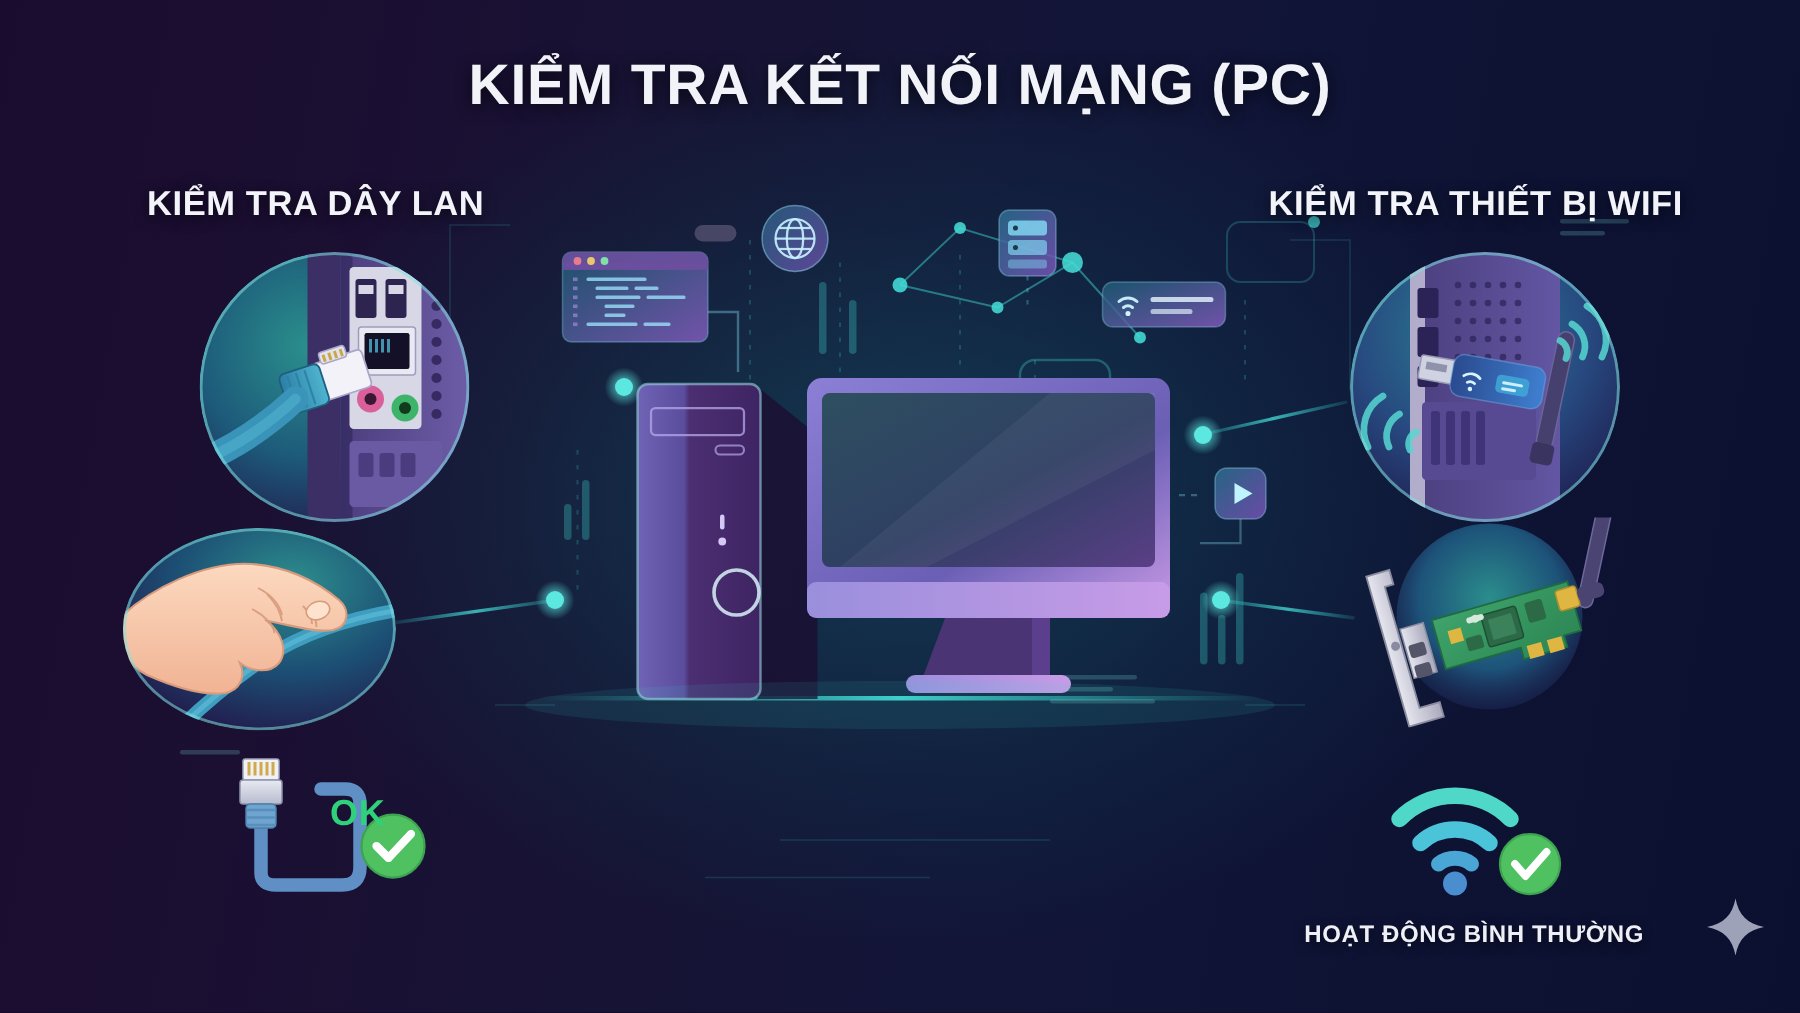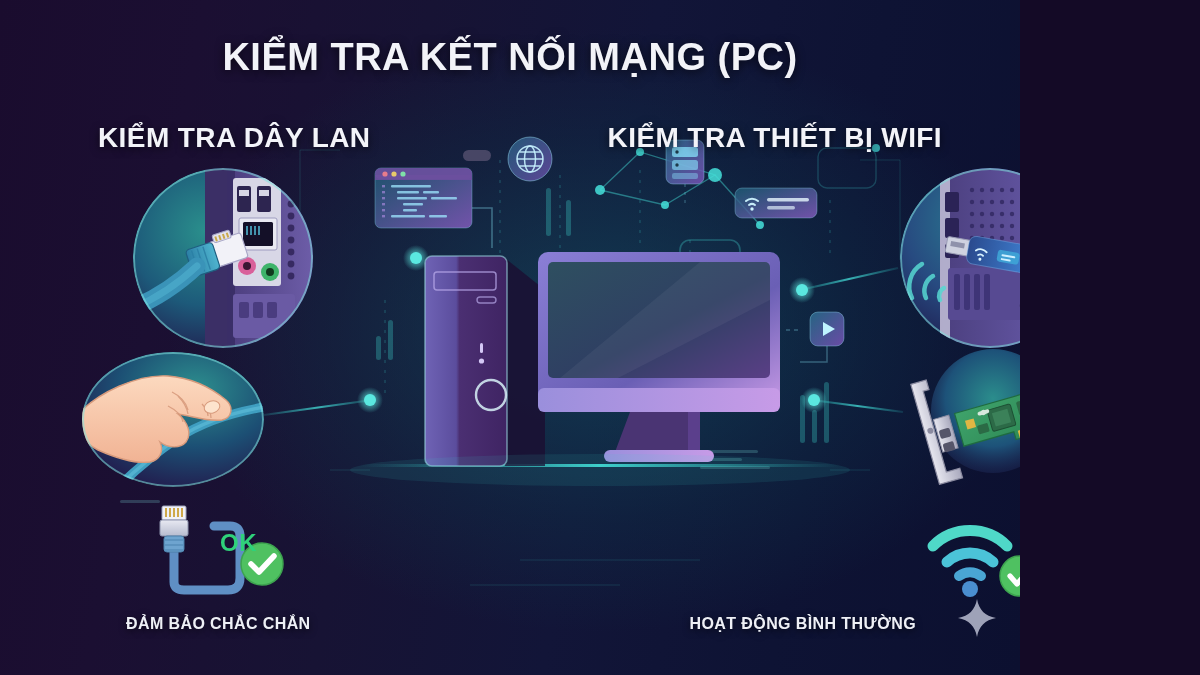--- a/index.html
+++ b/index.html
@@ -2,37 +2,37 @@
 <html><head>
 <meta charset="utf-8">
 <style>
   * { margin:0; padding:0; box-sizing:border-box; }
   body {
     width:1200px; height:675px; overflow:hidden;
     font-family:"Liberation Sans", sans-serif;
     background:#140a26;
   }
   #stage {
-    position:relative; width:1020px; height:675px;
+    position:relative; width:1200px; height:675px;
     background:
       radial-gradient(ellipse 600px 420px at 600px 330px, rgba(18,90,104,0.55) 0%, rgba(14,60,80,0.30) 45%, rgba(0,0,0,0) 72%),
       linear-gradient(100deg, #1a0c2e 0%, #1b0f32 18%, #171334 38%, #121538 58%, #0e1334 78%, #0c1030 100%);
     overflow:hidden;
     padding-left:32px;
   }
 
   
   .title {
     position:absolute; left:0; right:0; top:36px; text-align:center;
     color:#f2f3f8; font-size:38px; font-weight:bold; letter-spacing:.5px;
     text-shadow:0 2px 10px rgba(0,0,0,.65);
   }
   .head-left, .head-right {
     position:absolute; top:122px;
-    color:#f3f4f9; font-size:28px; font-weight:bold; letter-spacing:.4px;
+    color:#f3f4f9; font-size:23px; font-weight:bold; letter-spacing:.4px;
     text-shadow:0 2px 9px rgba(0,0,0,.6);
   }
   .head-left { left:98px; }
   .head-right { right:78px; }
   .cap {
     position:absolute; bottom:42px;
     color:#eef0f6; font-size:16px; font-weight:bold; letter-spacing:.4px;
     text-shadow:0 2px 7px rgba(0,0,0,.6);
   }
   .cap-left { left:126px; }
@@ -605,20 +605,19 @@
         <path d="M34 58 a18 18 0 0 1 22 0" stroke="#4aa6d4" stroke-width="10"></path>
       </g>
       <circle cx="45" cy="71" r="8" fill="#4a8ed0"></circle>
       <g>
         <circle cx="95" cy="58" r="20" fill="#4fc161" stroke="#3da34f" stroke-width="1.5"></circle>
         <path d="M85 58 L92 66 L106 50" stroke="#ffffff" stroke-width="5.2" fill="none" stroke-linecap="round" stroke-linejoin="round"></path>
       </g>
     </svg>
   </div>
 
-  <div class="cap cap-left">ĐẢM BẢO CHẮC CHẮN</div>
   <div class="cap cap-right">HOẠT ĐỘNG BÌNH THƯỜNG</div>
 
   <svg class="sparkle" viewBox="0 0 42 42">
     <path d="M21 2 C23 13 29 19 40 21 C29 23 23 29 21 40 C19 29 13 23 2 21 C13 19 19 13 21 2 Z" fill="#b9bcd0" opacity=".85"></path>
   </svg>
 
 </div>
 
 </body></html>

